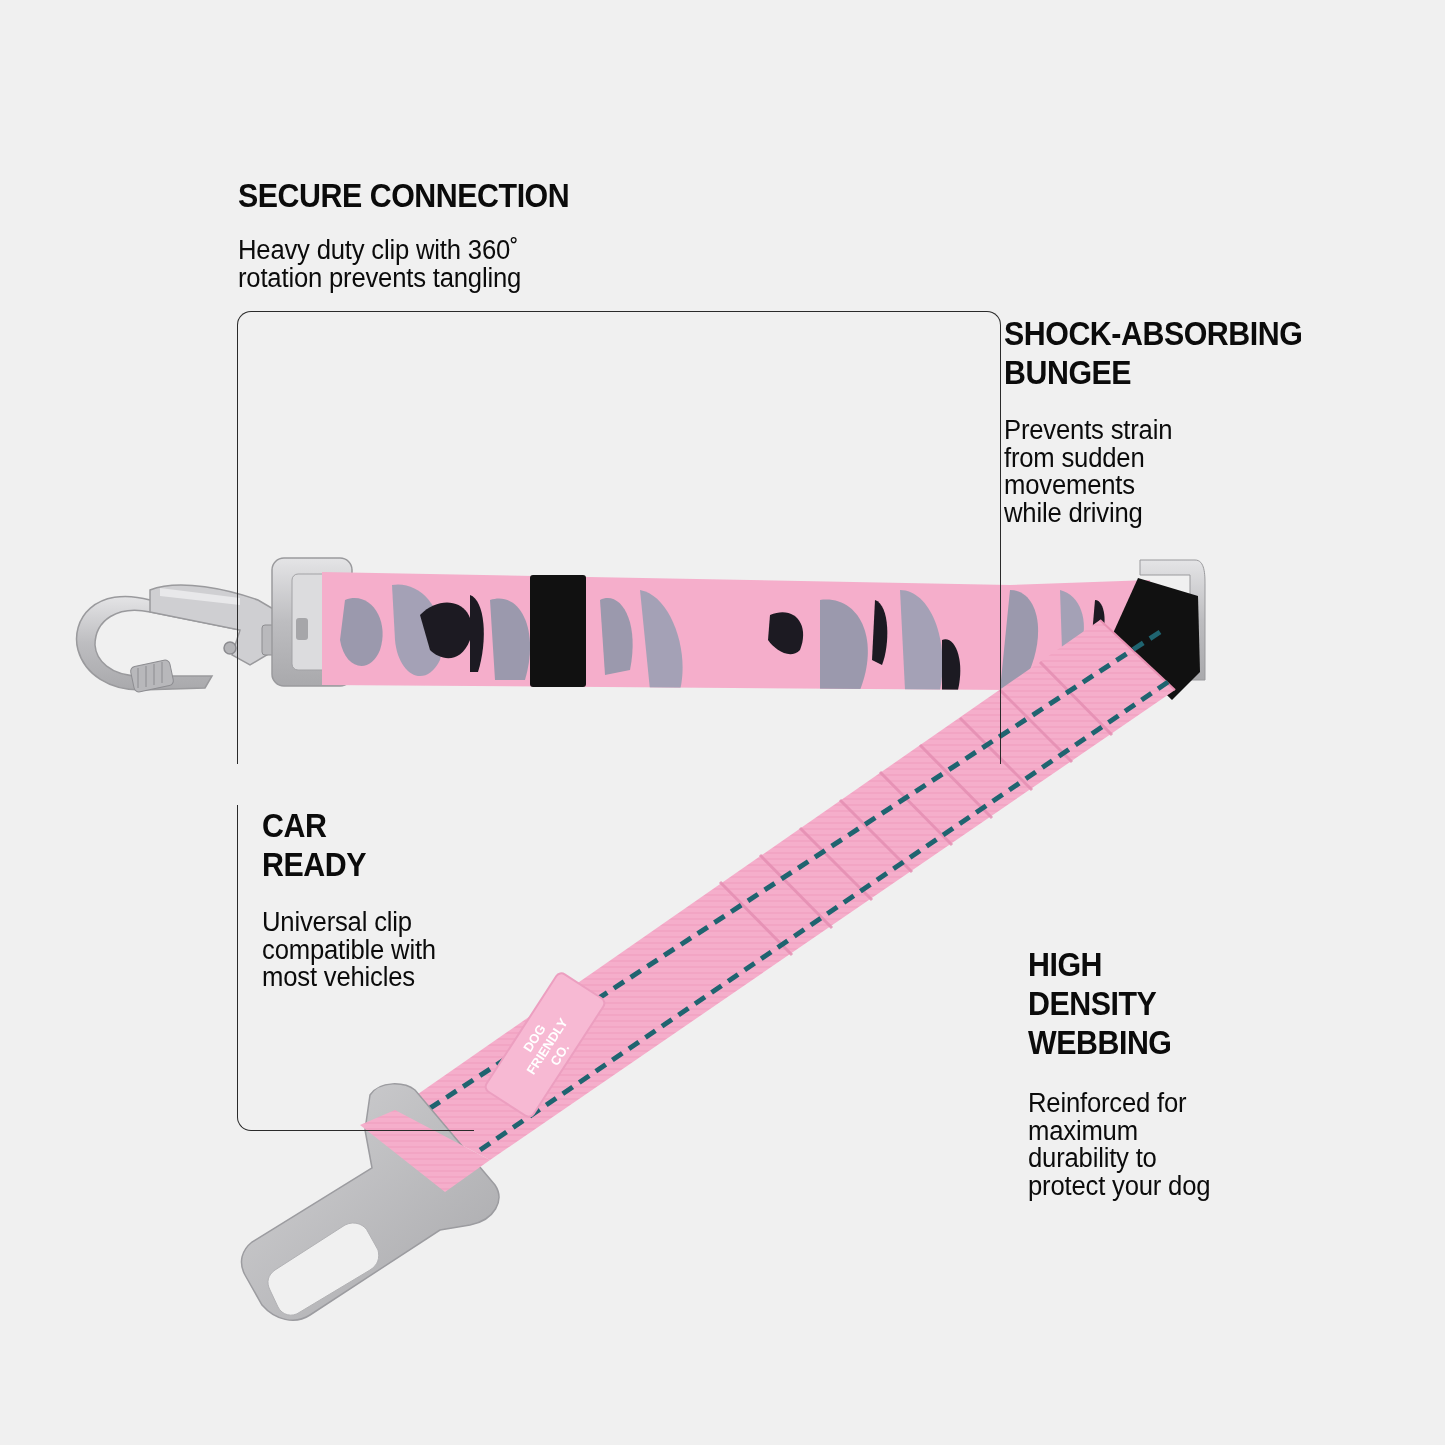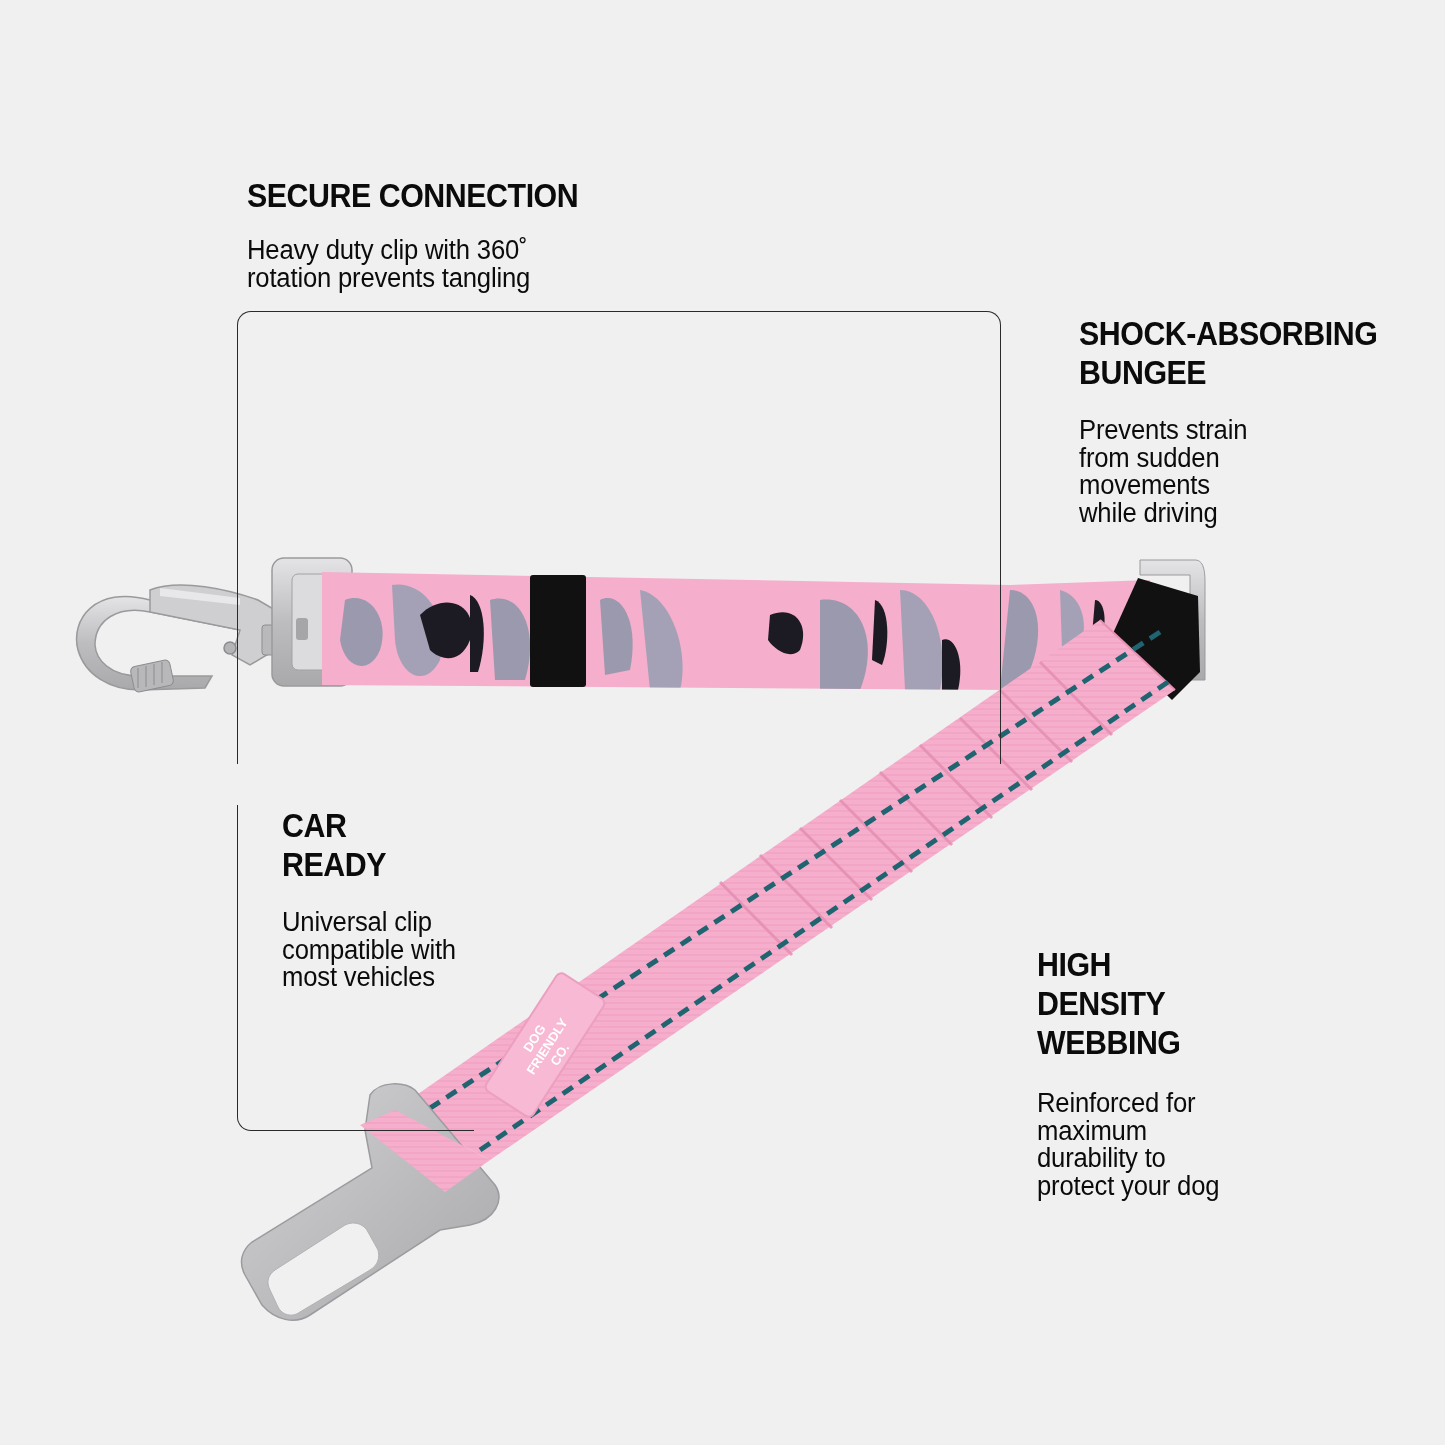--- a/index.html
+++ b/index.html
@@ -3,21 +3,21 @@
 <meta charset="utf-8">
 <style>
   html, body { margin: 0; padding: 0; }
   body {
     width: 1445px; height: 1445px;
     background: #f0f0f0;
     position: relative; overflow: hidden;
     font-family: "Liberation Sans", "DejaVu Sans", sans-serif;
     color: #0b0b0b;
   }
-  .feature { position: absolute; margin-left: 9px; }
+  .feature { position: absolute; }
   .feature h2 {
     margin: 0;
     font-family: "Liberation Sans", sans-serif;
     font-weight: 700;
     font-size: 33px;
     line-height: 39px;
     letter-spacing: -0.5px;
     transform: scaleX(0.92);
     transform-origin: left top;
     white-space: nowrap;
@@ -28,23 +28,23 @@
     font-weight: 400;
     font-size: 27px;
     line-height: 27.5px;
     letter-spacing: -0.2px;
     transform: scaleX(0.95);
     transform-origin: left top;
     white-space: pre-line;
   }
   #f-secure { left: 238px; top: 176px; }
   #f-secure p { margin-top: 22px; }
-  #f-shock { left: 1070px; top: 314px; }
+  #f-shock { left: 1004px; top: 314px; }
   #f-shock p { margin-top: 25px; }
-  #f-car { left: 273px; top: 806px; }
+  #f-car { left: 262px; top: 806px; }
   #f-car p { margin-top: 25px; }
   #f-high { left: 1028px; top: 945px; }
   #f-high p { margin-top: 28px; }
 
   .connector { position: absolute; border-color: #2a2a2a; border-style: solid; }
   #conn-top {
     left: 237px; top: 311px; width: 762px; height: 452px;
     border-width: 1.5px 1.5px 0 1.5px;
     border-radius: 14px 14px 0 0;
   }

